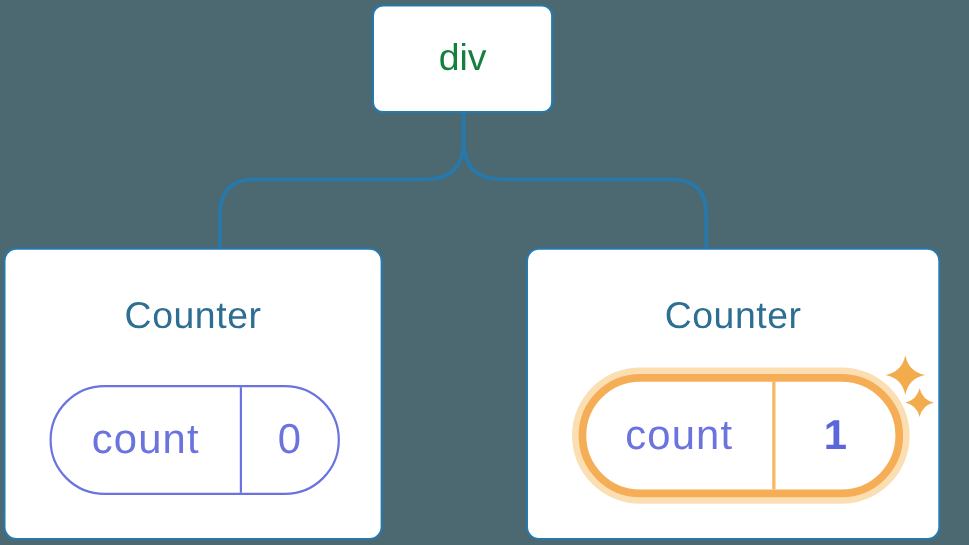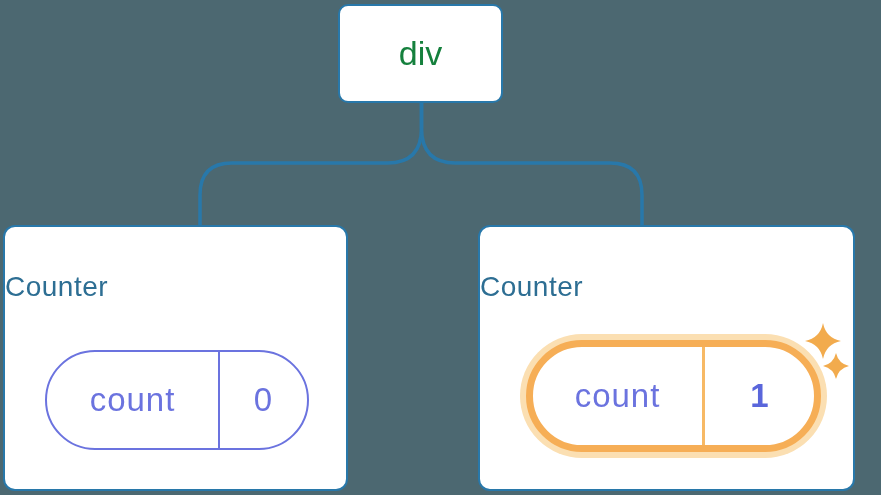--- a/index.html
+++ b/index.html
@@ -45,21 +45,22 @@
     height: 266px;
     background: #ffffff;
     border: 2.5px solid #2878AA;
     border-radius: 12px;
     box-sizing: border-box;
   }
   .card-left  { left: 3px;   width: 345px; }
   .card-right { left: 478px; width: 377px; }
   .card-title {
     margin-top: 40px;
-    font-size: 28px;
+    text-align: center;
+    font-size: 34px;
     line-height: 40px;
     font-weight: 500;
     color: #2D6E93;
     letter-spacing: 0.5px;
   }
   .pill {
     position: absolute;
     display: flex;
     align-items: stretch;
     background: #ffffff;
@@ -94,21 +95,21 @@
   .pill-divider {
     width: 2px;
     background: #6B73DF;
   }
   .pill-highlight .pill-divider {
     width: 3px;
     background: #F7B965;
   }
   .pill-key-text, .pill-value-text {
     color: #6B73DF;
-    font-size: 33px;
+    font-size: 38px;
     letter-spacing: 1px;
   }
   .pill-value-text.bold {
     color: #5A66DB;
     font-weight: bold;
     letter-spacing: 0;
   }
   .sparkles {
     position: absolute;
     left: 315px;

